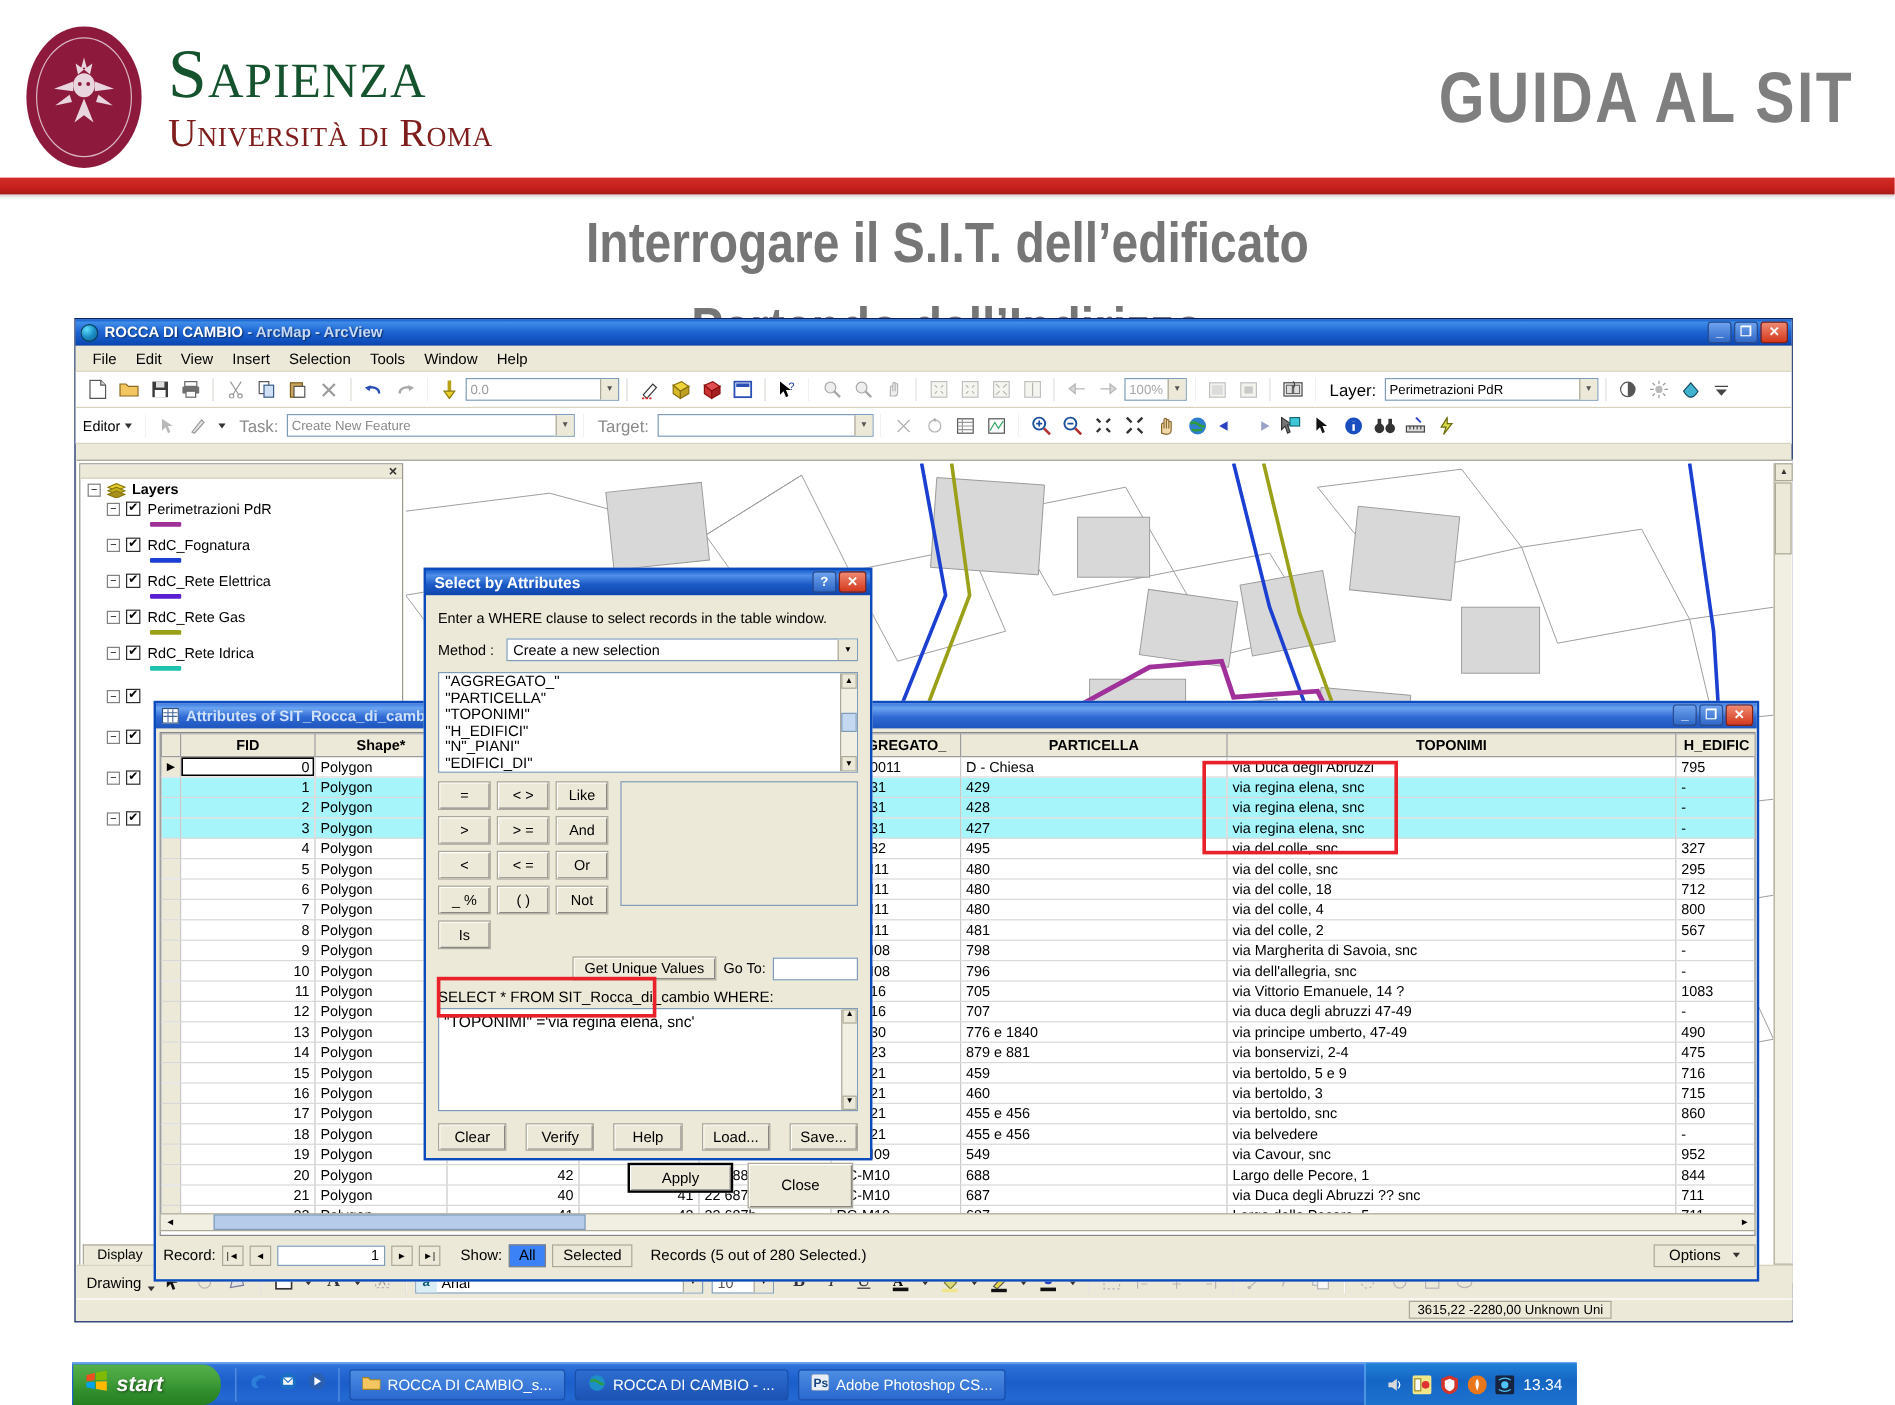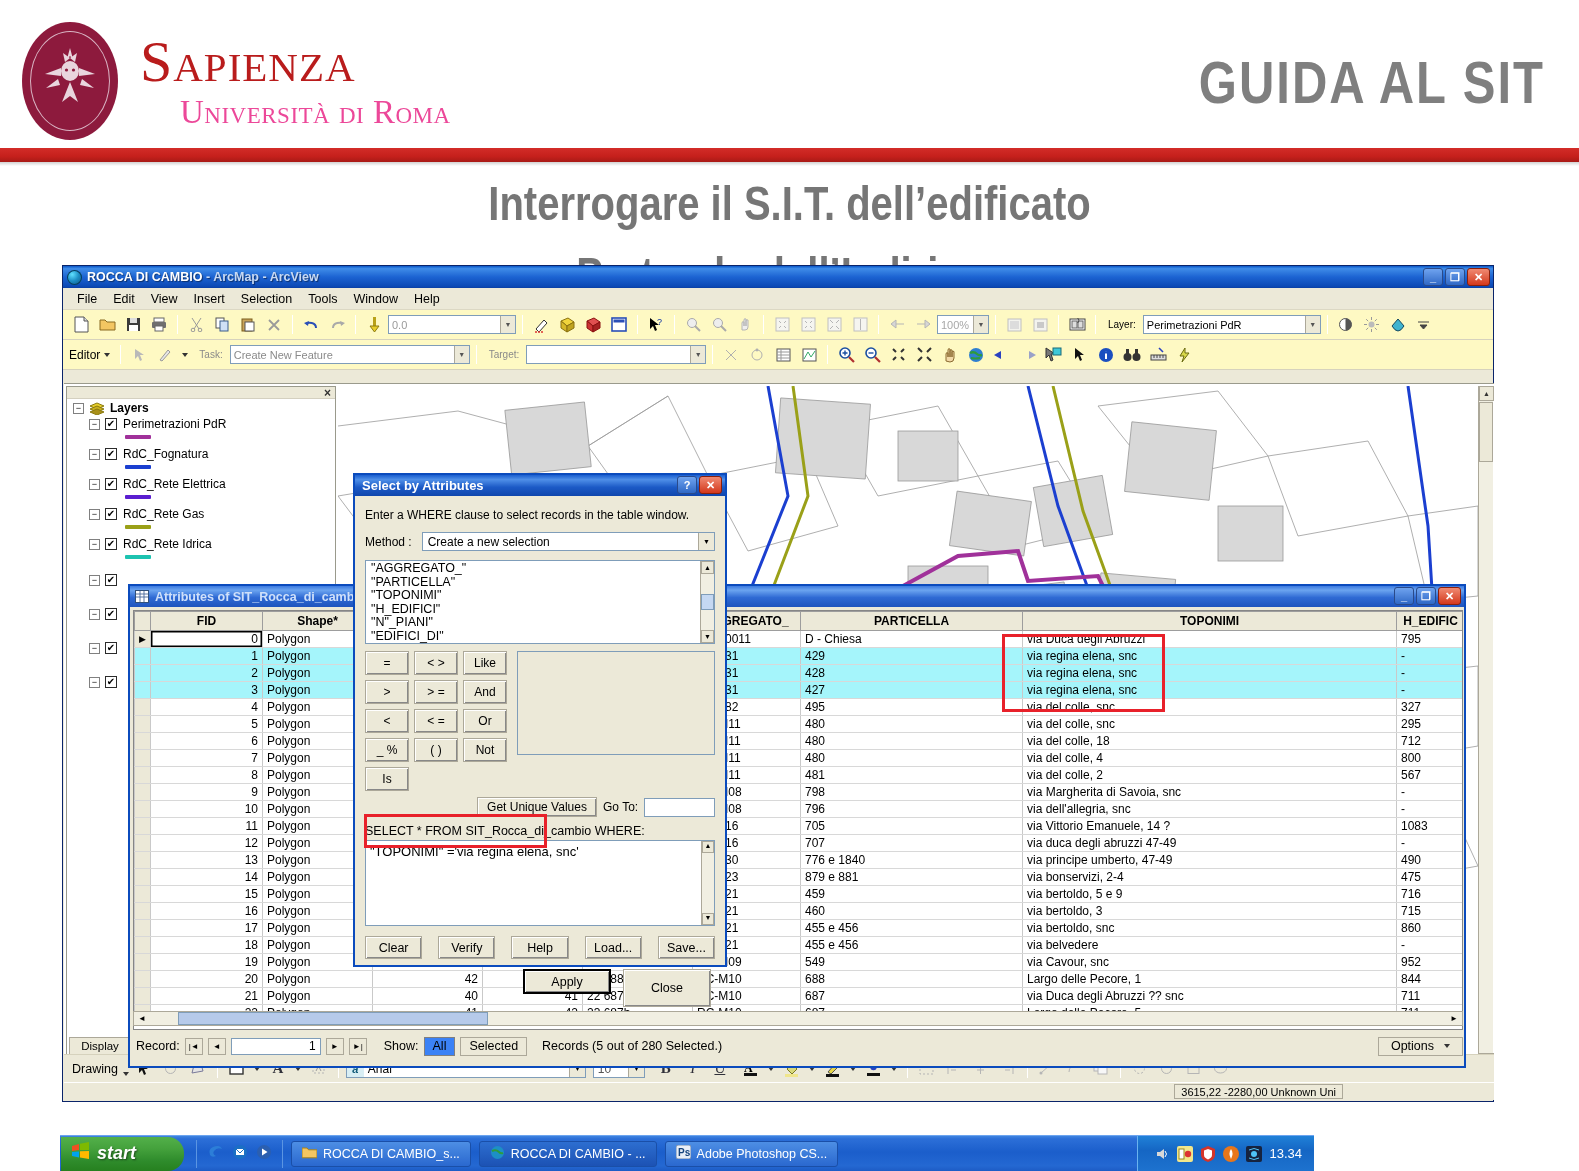--- a/index.html
+++ b/index.html
@@ -22,28 +22,28 @@
   .sap-oval::after{
     content:""; position:absolute; left:8px; top:9px; right:8px; bottom:9px;
     border-radius:50%; border:1.5px solid #d9b4c3;
   }
   .sap-fig {
     position:absolute; left:50%; top:24px; transform:translateX(-50%);
     width:54px; height:60px;
   }
   .sap-text { position:absolute; left:140px; top:33px; }
   .sap-line1 {
-    font-family:"Liberation Serif", serif; color:#b91c1c;
+    font-family:"Liberation Serif", serif; color:#14532d;
     font-size:58px; letter-spacing:1px; line-height:58px;
     font-variant: small-caps; font-weight:400;
   }
   .sap-line2 {
-    font-family:"Liberation Serif", serif; color:#ec4899;
+    font-family:"Liberation Serif", serif; color:#7f1d1d;
     font-size:33px; letter-spacing:0.5px; line-height:38px;
-    font-variant: small-caps; font-weight:400; margin-top:2px;margin-left:40px;
+    font-variant: small-caps; font-weight:400; margin-top:2px;
   }
   .guida {
     position:absolute; right:34px; top:48px;
     font-family:"Liberation Sans", sans-serif;
     font-weight:bold; font-size:49px; letter-spacing:2px;
     color:#7f7f7f;
     transform: scaleY(1.22);
     transform-origin: right top;
   }
   .redbar { position:absolute; left:0; top:148px; width:1579px; height:14px;
@@ -86,38 +86,38 @@
   }
   .wbtn.close{ background:linear-gradient(to bottom,#f08a72,#d3381c); border-color:#8a1f0c; width:23px; }
 
   .menubar{
     height:22px; background:#ece9d8; display:flex; align-items:center;
     padding-left:14px; gap:16px; font-size:12.5px; color:#000;
     border-bottom:1px solid #dcd8c4;
   }
 
   .toolbar{
-    height:30px; background:#fef9c3; display:flex; align-items:center;
+    height:30px; background:#ffffff; display:flex; align-items:center;
     padding-left:6px; gap:2px; border-bottom:1px solid #d6d2bd;
   }
   .tb-btn{
     width:24px;height:23px; display:flex;align-items:center;justify-content:center;
     font-size:13px; color:#31313a; position:relative;
   }
   .tb-sep{ width:1px;height:19px; background:#aca899; margin:0 4px; border-right:1px solid #fff; }
   .tb-combo{
     height:19px; border:1px solid #7f9db9; background:#fff; display:flex;
     align-items:center; font-size:11px; padding-left:3px; color:#9a9a9a;
   }
   .tb-combo .arw{
     margin-left:auto; width:15px;height:17px; background:#ece9d8;
     border-left:1px solid #aca899; display:flex;align-items:center;justify-content:center;
     font-size:7px; color:#555;
   }
-  .tb-label{ font-size:10px; color:#000; margin:0 5px 0 6px; }
+  .tb-label{ font-size:14px; color:#000; margin:0 5px 0 6px; }
 
   .map-region{
     position:absolute; left:1px; top:117px; width:1430px; height:686px;
     background:#fff; border-top:1px solid #9a9a8c;
   }
   .toc{
     position:absolute; left:2px; top:2px; width:270px; height:682px;
     background:#fff; border:1px solid #9a9a8c; overflow:hidden;
   }
   .toc-top{ height:12px; background:#ece9d8; position:relative; border-bottom:1px solid #d4d0c0;}

